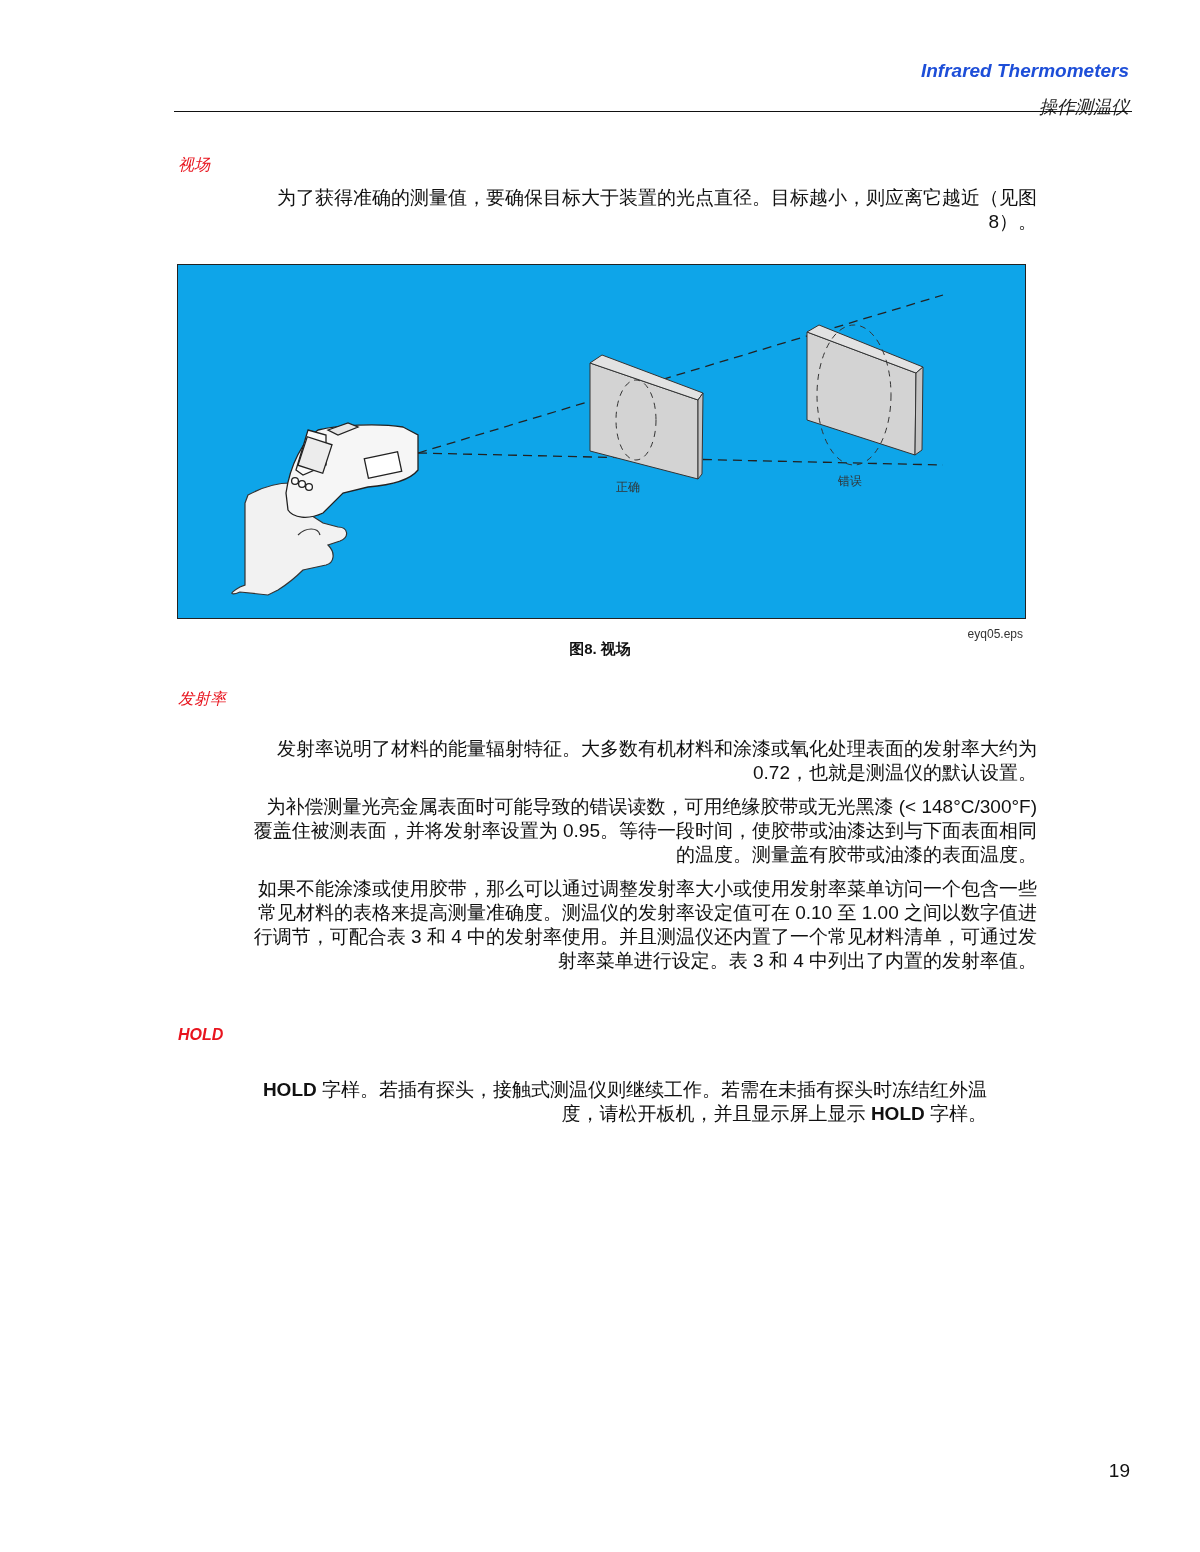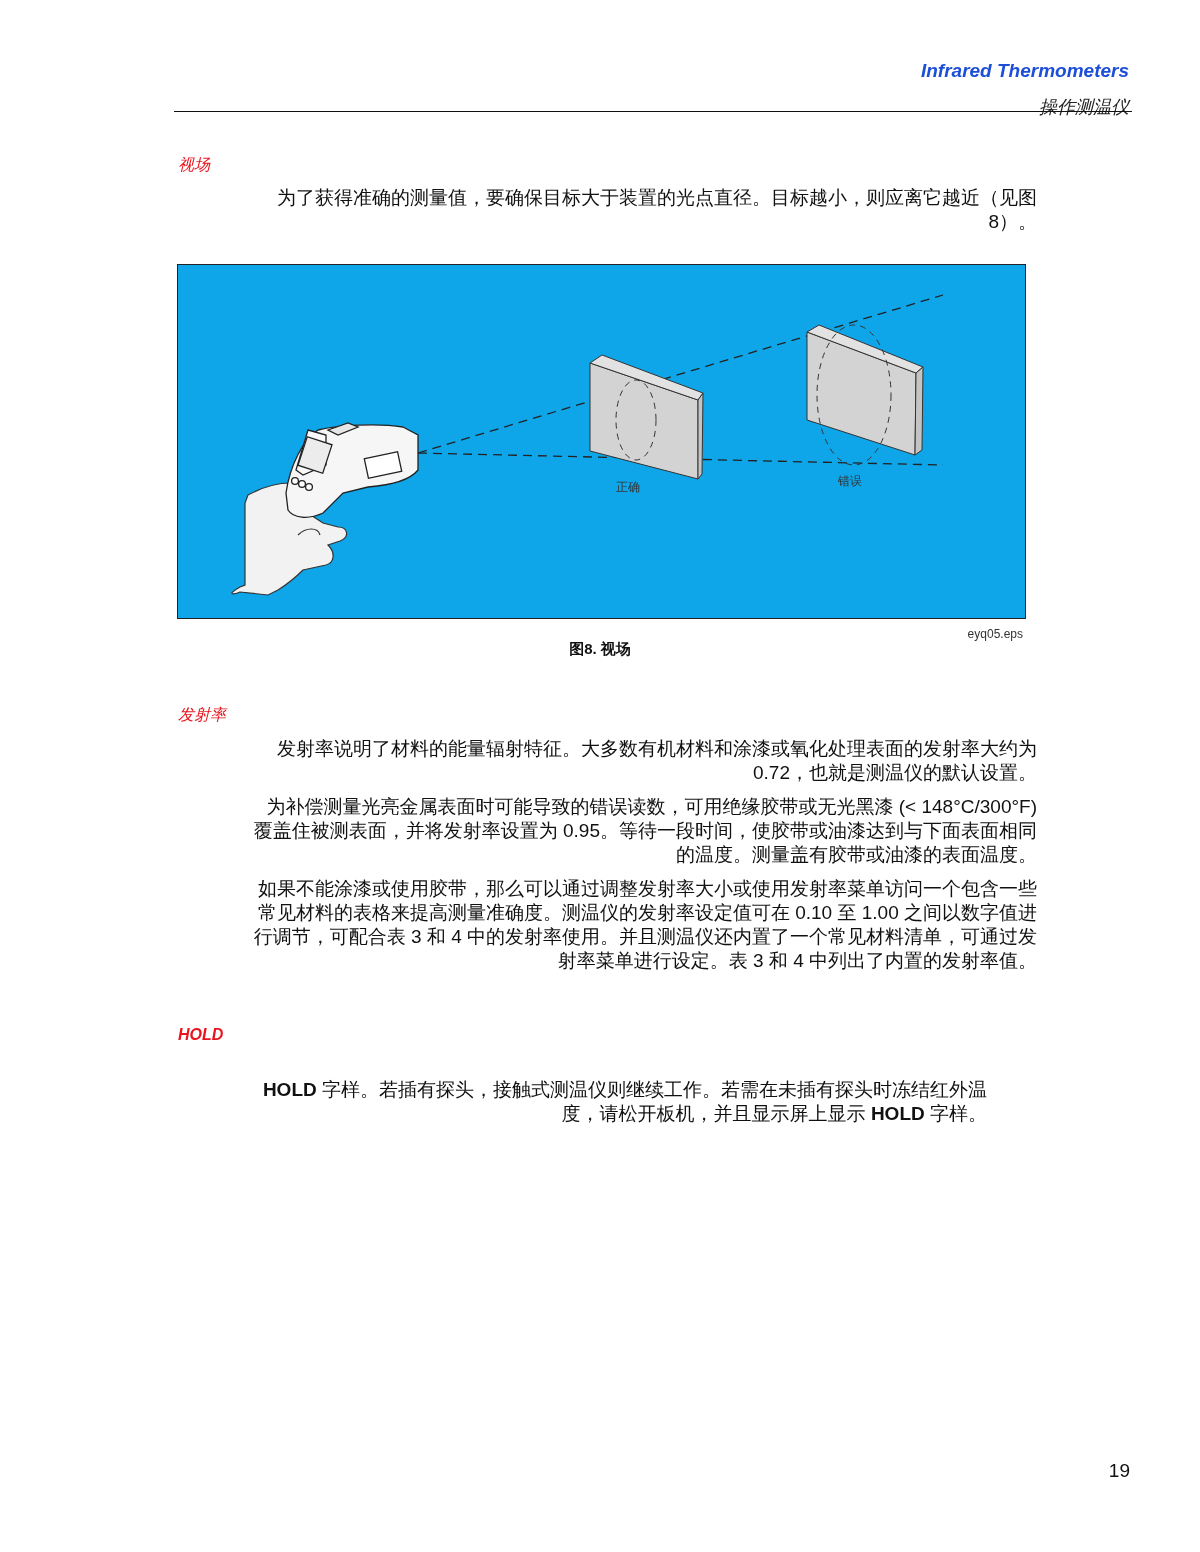--- a/index.html
+++ b/index.html
@@ -66,21 +66,21 @@
       <circle cx="117" cy="216" r="3.4" fill="#fff"></circle>
       <circle cx="124" cy="219" r="3.4" fill="#fff"></circle>
       <circle cx="131" cy="222" r="3.4" fill="#fff"></circle>
       <path d="M150,165 L170,158 L180,162 L160,170 Z" fill="#e6e6e6"></path>
     </g>
   </svg>
 </div>
 <div class="fig-file">eyq05.eps</div>
 <div class="fig-caption">图8. 视场</div>
 
-<div class="sec-head" style="top:705px;">发射率</div>
+<div class="sec-head" style="top:689px;">发射率</div>
 <p class="para" style="top:737px;">发射率说明了材料的能量辐射特征。大多数有机材料和涂漆或氧化处理表面的发射率大约为 0.72，也就是测温仪的默认设置。</p>
 <p class="para" style="top:795px;">为补偿测量光亮金属表面时可能导致的错误读数，可用绝缘胶带或无光黑漆 (&lt; 148°C/300°F) 覆盖住被测表面，并将发射率设置为 0.95。等待一段时间，使胶带或油漆达到与下面表面相同的温度。测量盖有胶带或油漆的表面温度。</p>
 <p class="para" style="top:877px;">如果不能涂漆或使用胶带，那么可以通过调整发射率大小或使用发射率菜单访问一个包含一些常见材料的表格来提高测量准确度。测温仪的发射率设定值可在 0.10 至 1.00 之间以数字值进行调节，可配合表 3 和 4 中的发射率使用。并且测温仪还内置了一个常见材料清单，可通过发射率菜单进行设定。表 3 和 4 中列出了内置的发射率值。</p>
 
 <div class="sec-head bold" style="top:1026px;">HOLD</div>
 <p class="para" style="top:1054px; width:740px;"><br><b>HOLD</b><span> 字样。若插有探头，接触式测温仪则继续工作。若需在未插有探头时冻结红外温度，请松开板机，并且显示屏上显示 </span><b>HOLD</b><span> 字样。</span></p>
 
 <div class="page-num">19</div>
 
 </body></html>

